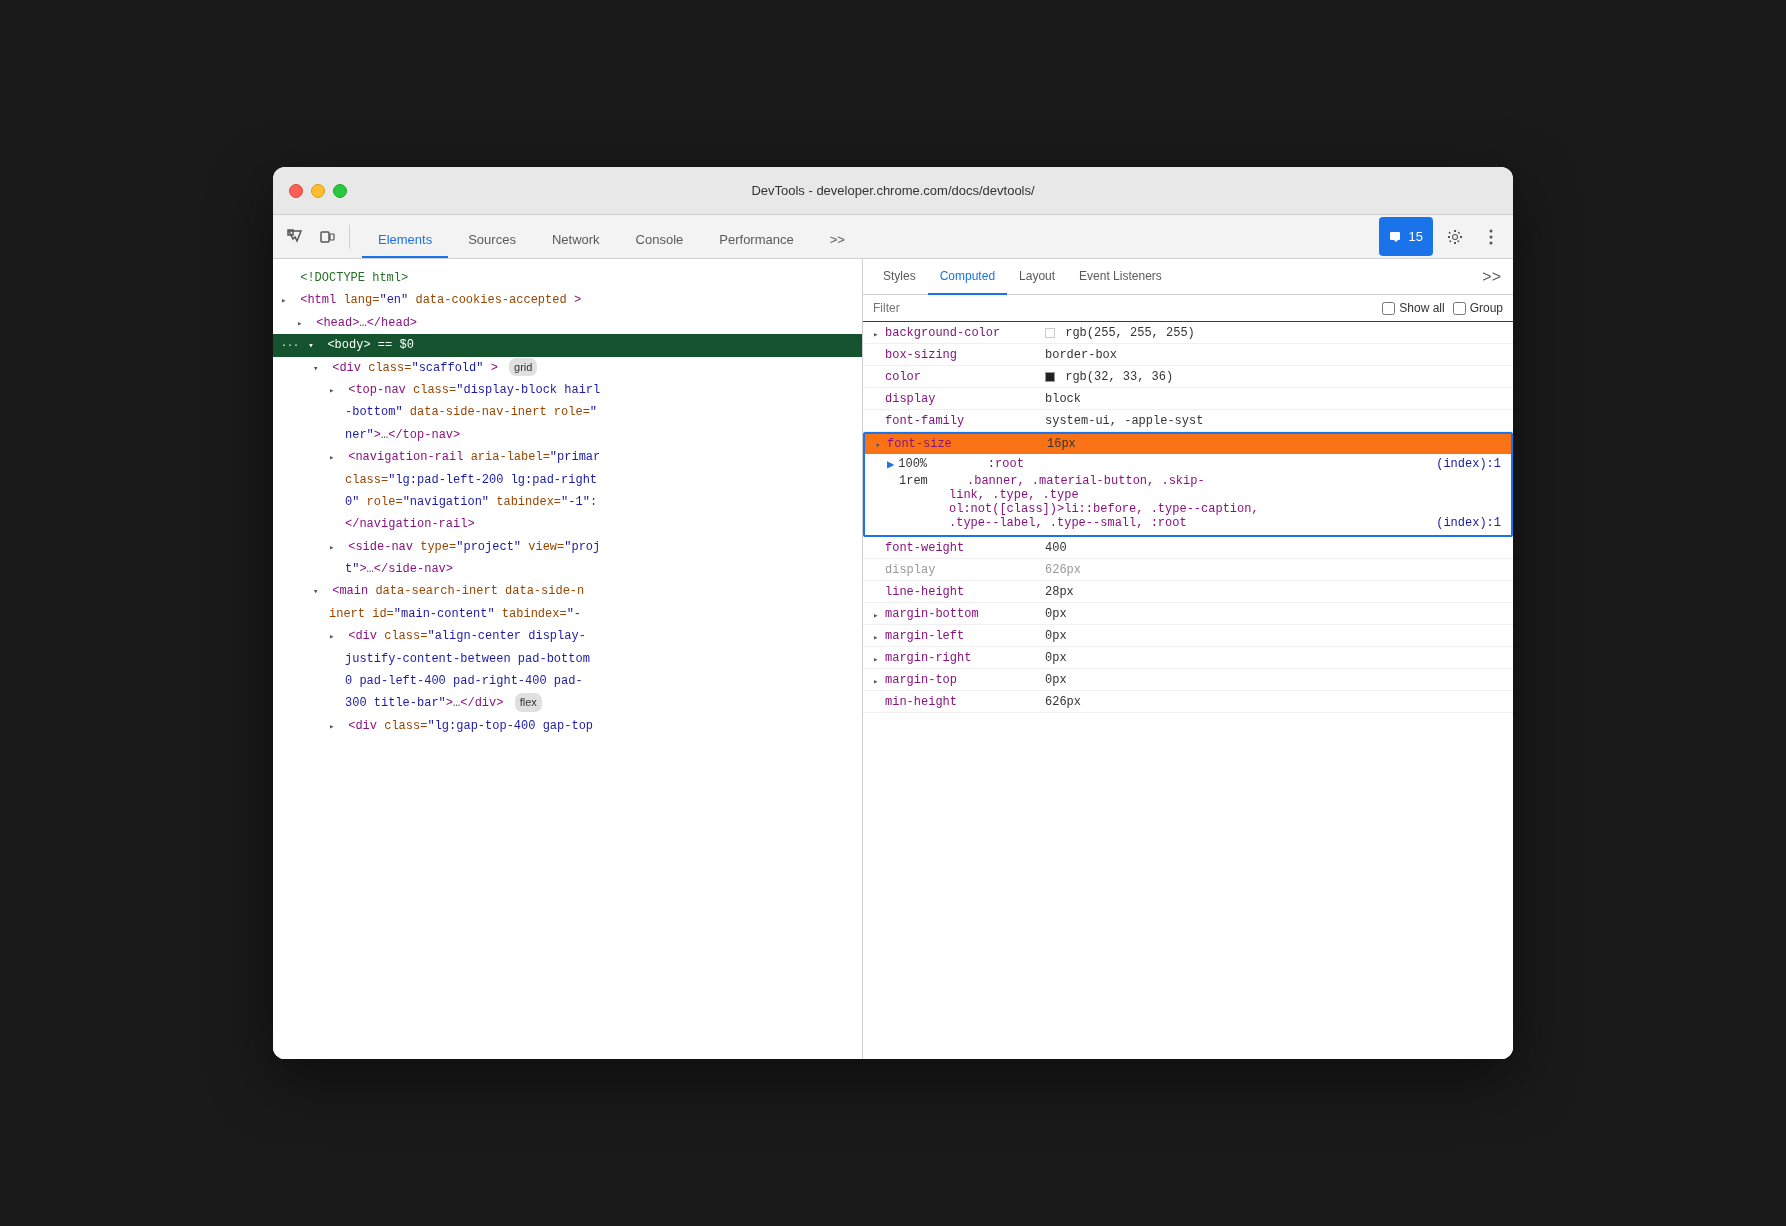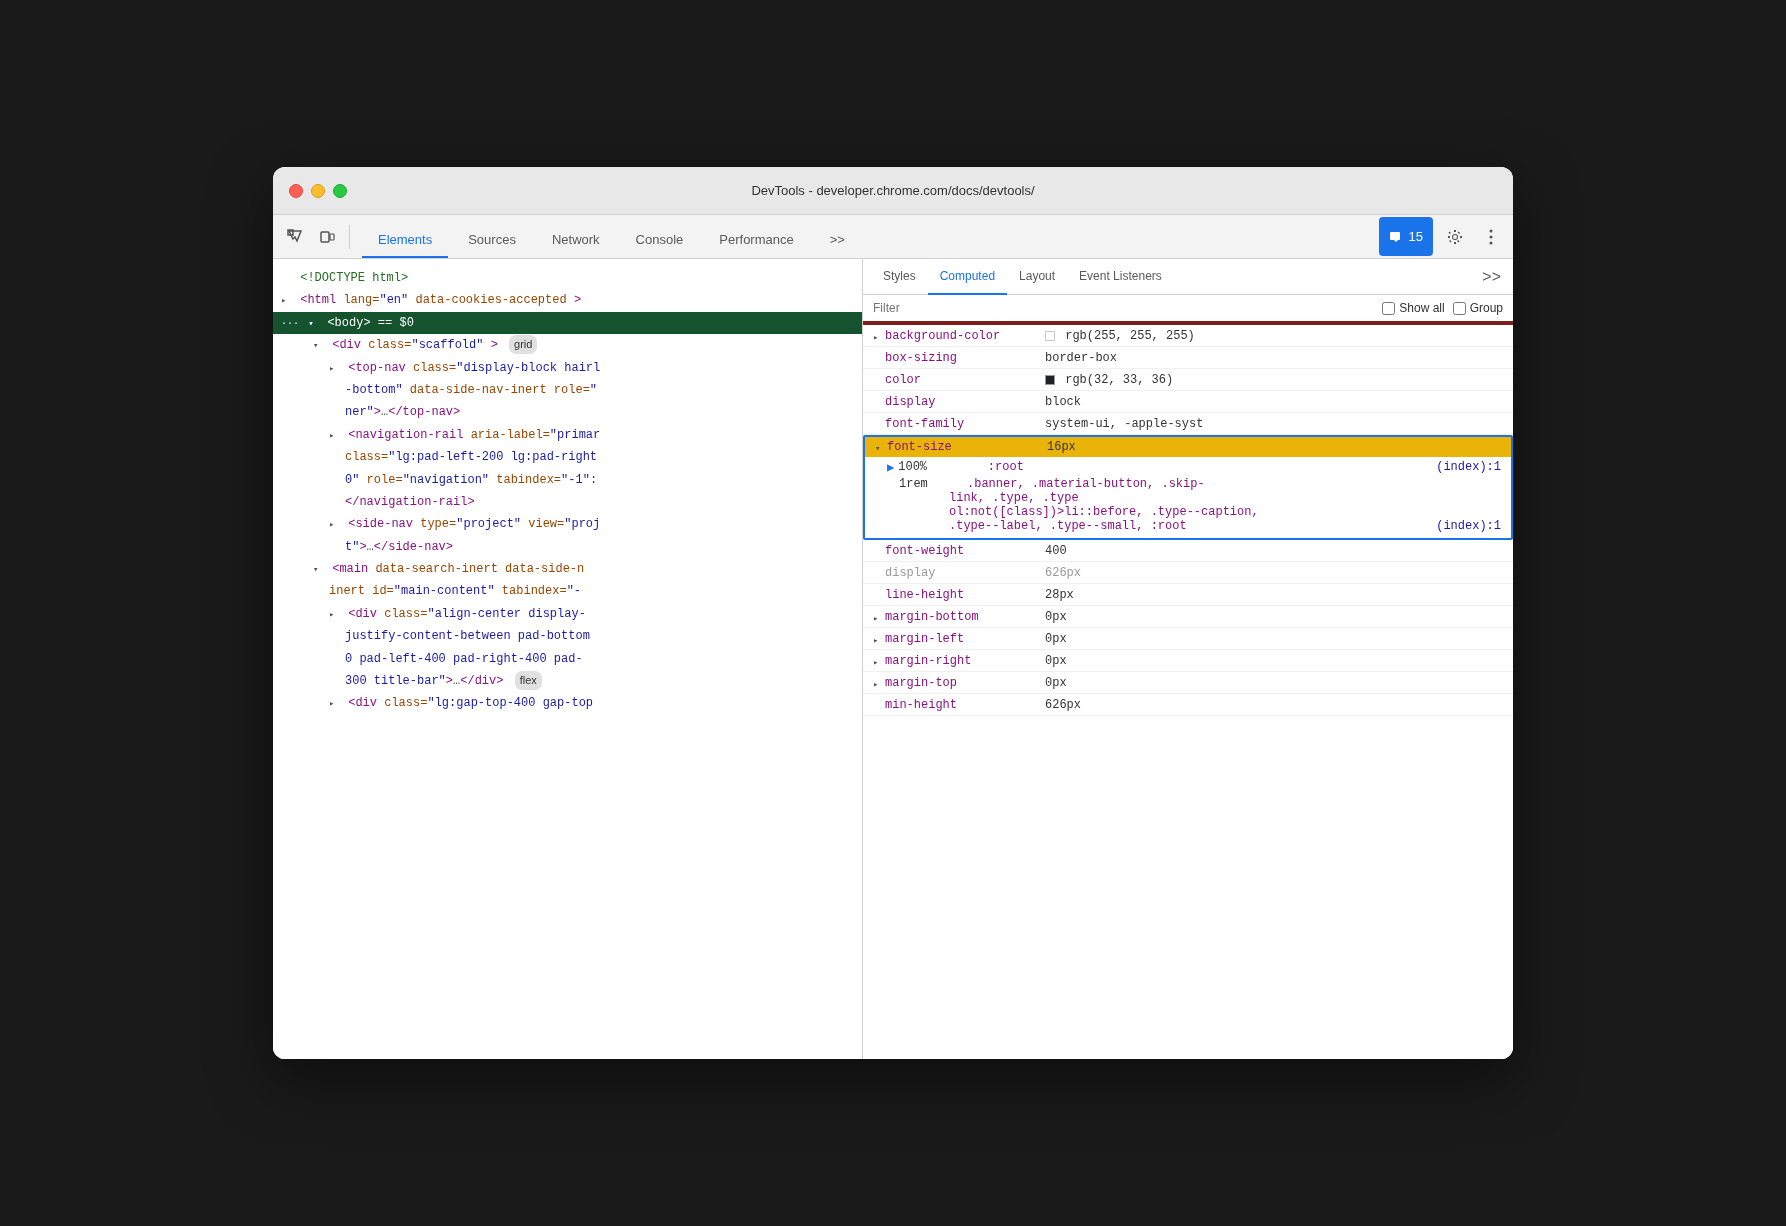--- a/index.html
+++ b/index.html
@@ -259,21 +259,21 @@
       font-size: 16px;
       color: #5a5a5a;
       cursor: pointer;
       padding: 0 4px;
     }
 
     .filter-bar {
       display: flex;
       align-items: center;
       padding: 6px 10px;
-      border-bottom: 4px solid #7f1d1d;
+      border-bottom: 1px solid #7f1d1d;
       gap: 10px;
     }
 
     .filter-input {
       background: none;
       border: none;
       outline: none;
       font-size: 12px;
       color: #333;
       width: 80px;
@@ -347,21 +347,21 @@
     .font-size-expanded {
       border: 2px solid #1a73e8;
       border-radius: 2px;
       margin: 0 0;
     }
 
     .font-size-header {
       display: flex;
       align-items: flex-end;
       padding: 3px 10px;
-      background: #eab308;
+      background: #f97316;
     }
 
     .font-size-subitems {
       padding: 2px 10px 4px 22px;
       background: #fff;
     }
 
     .subitem {
       display: flex;
       align-items: flex-start;
@@ -473,20 +473,24 @@
 
           <div class="dom-line dom-indent-0">
             <span class="triangle closed"></span>
             <span class="tag">&lt;html </span>
             <span class="attr-name">lang=</span><span class="attr-value">"en"</span>
             <span class="tag"> </span>
             <span class="attr-name">data-cookies-accepted</span>
             <span class="tag">&gt;</span>
           </div>
 
+          <div class="dom-line dom-indent-1">
+            <span class="triangle closed"></span>
+            <span class="tag">&lt;head&gt;</span><span style="color:#555">…</span><span class="tag">&lt;/head&gt;</span>
+          </div>
 
           <div class="dom-line dom-indent-0 selected">
             <span style="color:#aaa;font-size:10px;margin-right:2px">···</span>
             <span class="triangle open"></span>
             <span>&lt;body&gt;  == $0</span>
           </div>
 
           <div class="dom-line dom-indent-2">
             <span class="triangle open"></span>
             <span class="tag">&lt;div </span>

